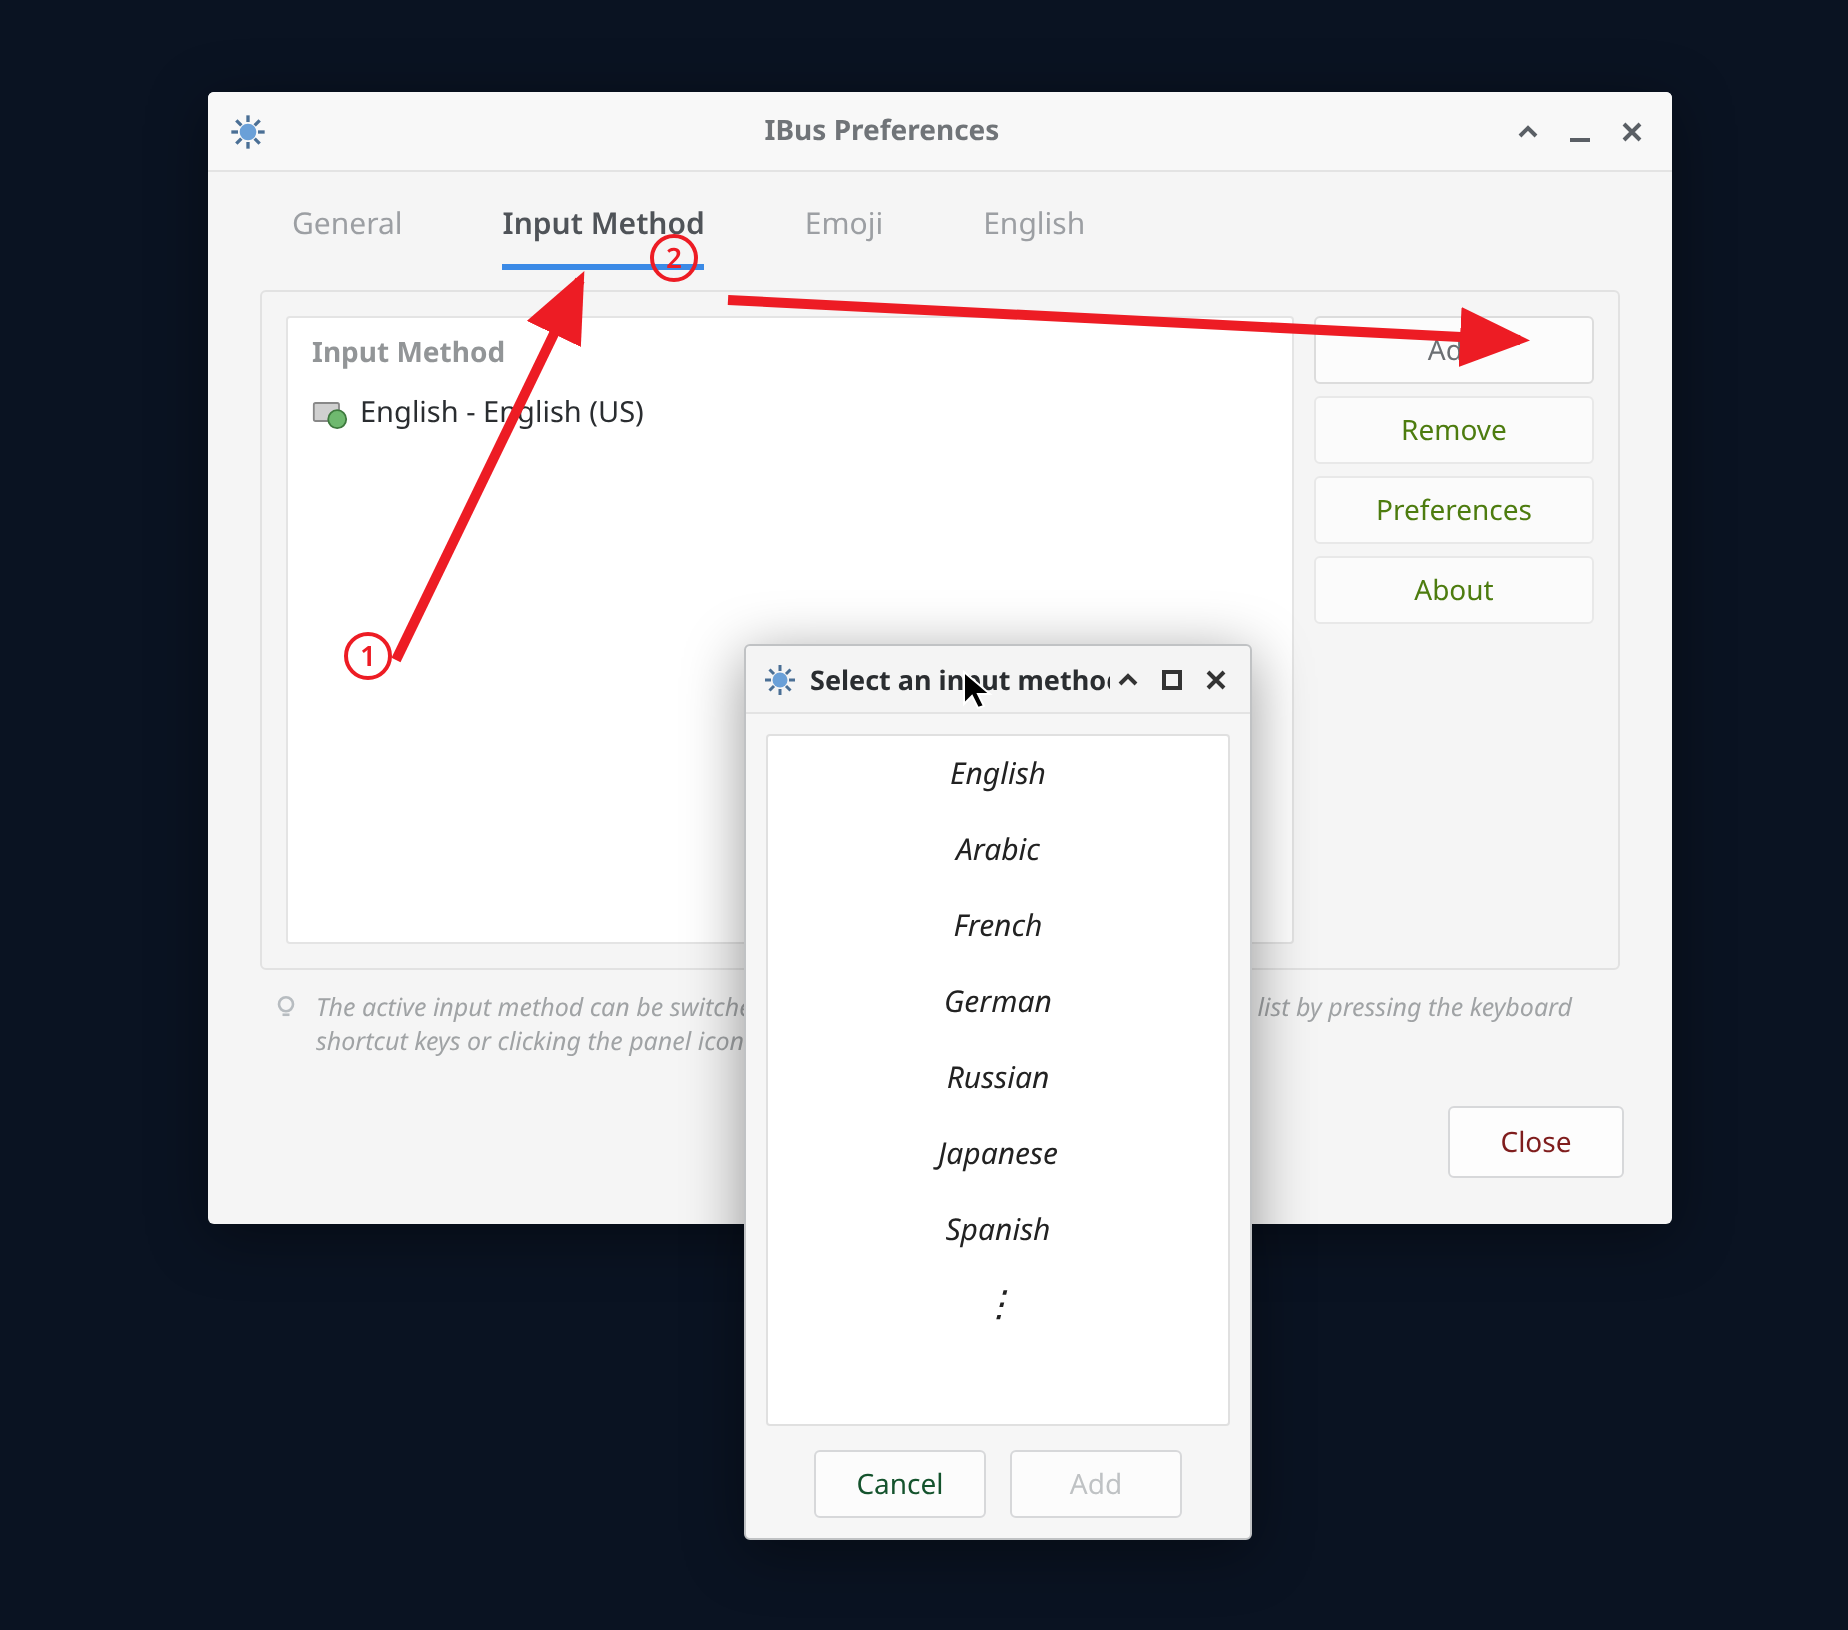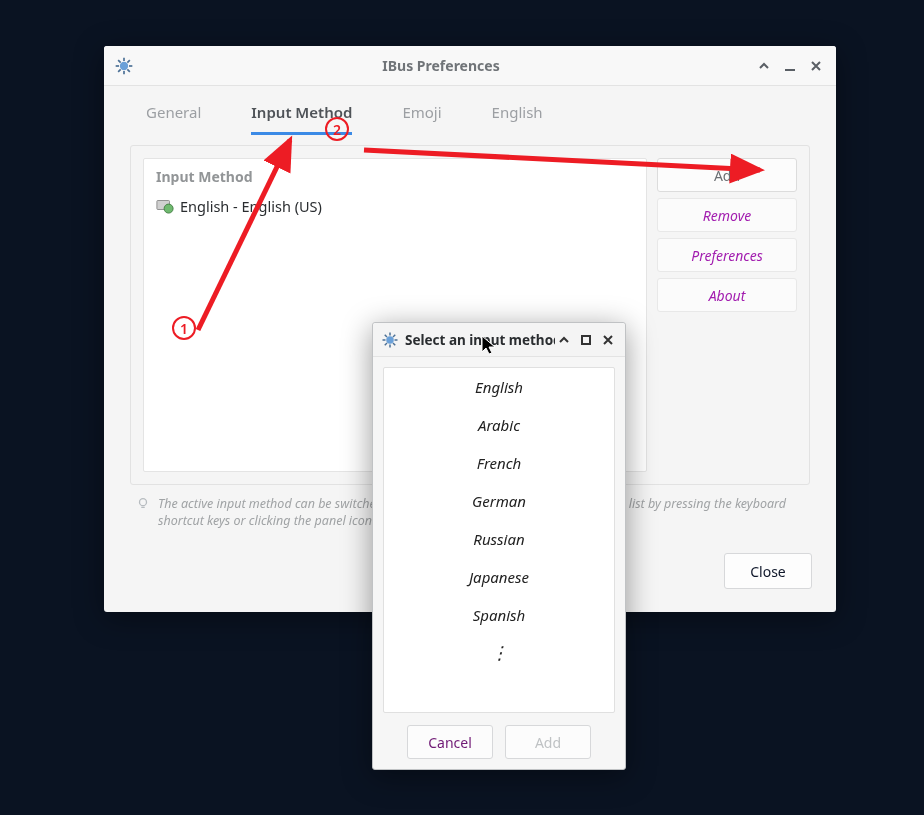--- a/index.html
+++ b/index.html
@@ -24,34 +24,34 @@
   .tabs { display:flex; gap: 50px; padding: 10px 24px 0 24px; border-bottom: none; }
   .tab { font-size: 15px; color:#9c9fa3; padding: 6px 0 10px; cursor:pointer; }
   .tab.active { color:#4f5358; font-weight:600; border-bottom: 3px solid #3b8ae6; }
 
   .groupbox {
     border:1px solid #e2e2e2; border-radius:3px; margin: 10px 8px 0 8px;
     padding: 12px; display:flex; gap:10px; min-height: 340px; position:relative;
   }
   .im-left { flex:1; border:1px solid #e4e4e4; border-radius:2px; padding: 6px 8px; background:#fff; }
   .im-left .group-label { color:#929597; font-weight:700; font-size:14px; padding: 2px 0 6px 4px; }
-  .im-row { display:flex; gap:6px; padding:4px; font-size:14.5px; color:#2a2d30; }
+  .im-row { display:flex; align-items:center; gap:6px; padding:4px; font-size:14.5px; color:#2a2d30; }
   .im-row .globe { width:18px; height:18px; }
   .im-right { width:140px; display:flex; flex-direction:column; gap:6px; }
   .btn {
     height:34px; border:1px solid #dcdcdc; border-radius:3px; background:#fcfcfc;
     color:#6b6f73; font-size:14px; display:flex; align-items:center; justify-content:center; cursor:pointer;
   }
-  .btn.disabled { color:#a21caf; background:#fbfbfb; border-color:#e8e8e8; cursor:default;font-style:italic; }
+  .btn.disabled { color:#4d7c0f; background:#fbfbfb; border-color:#e8e8e8; cursor:default; }
   .hint { display:flex; align-items:flex-start; gap:8px; font-size:12.5px; font-style:italic; color:#a0a3a5; padding: 10px 12px 0 14px; }
   .bulb { width:14px; height:14px; margin-top:1px; flex-shrink:0; }
   .footer { display:flex; justify-content:flex-end; padding: 24px 6px 0 0; }
   .close-btn {
     width:88px; height:36px; border:1px solid #d7d8da; border-radius:3px; background:#fdfdfd;
-    color:#0f172a; font-size:14px; display:flex; align-items:center; justify-content:center; cursor:pointer;
+    color:#7f1d1d; font-size:14px; display:flex; align-items:center; justify-content:center; cursor:pointer;
   }
 
   
 
   
   .dialog {
     position:absolute; left:372px; top:322px; width:254px; height:448px;
     background:#f6f6f6; border:1px solid #c0c2c4; border-radius:3px; box-shadow: 0 6px 30px rgba(0,0,0,.4);
   }
   .dlg-titlebar { height:34px; display:flex; align-items:center; padding:0 8px; border-bottom:1px solid #e3e3e3; background:#f4f4f4; border-radius:3px 3px 0 0; }
@@ -60,21 +60,21 @@
   .dlg-ctrls { display:flex; gap:4px; }
   .dlg-ctrl { width:18px; height:18px; display:flex; align-items:center; justify-content:center; cursor:pointer; color:#333; }
 
   .dlg-body { padding:10px; }
   .lang-list { border:1px solid #e0e0e0; border-radius:2px; background:#fff; height:346px; overflow:hidden;font-style:italic; }
   .lang-item { height:38px; display:flex; align-items:center; justify-content:center; font-size:15px; color:#222; cursor:pointer; }
   .lang-more { height:36px; display:flex; align-items:center; justify-content:center; font-size:18px; color:#222; cursor:pointer; letter-spacing:-1px; }
   .dlg-footer { display:flex; justify-content:center; gap:12px; padding:12px 0 0 0; }
   .dlg-btn {
     width:86px; height:34px; border:1px solid #d7d8da; border-radius:3px; background:#fcfcfc;
-    font-size:14px; display:flex; align-items:center; justify-content:center; cursor:pointer; color:#701a75;
+    font-size:14px; display:flex; align-items:center; justify-content:center; cursor:pointer; color:#14532d;
   }
   .dlg-btn.disabled { color:#bfc2c4; cursor:default; }
 
   
   .arrow { position:absolute; pointer-events:none; }
   .circ { position:absolute; width:24px; height:24px; border:2.5px solid #ed1c24; border-radius:50%; color:#ed1c24; font-size:14px; font-weight:600; display:flex; align-items:center; justify-content:center; font-style:normal; }
   .cursor { position:absolute; left:480px; top:334px; pointer-events:none; }
 </style>
 </head>
 <body>

